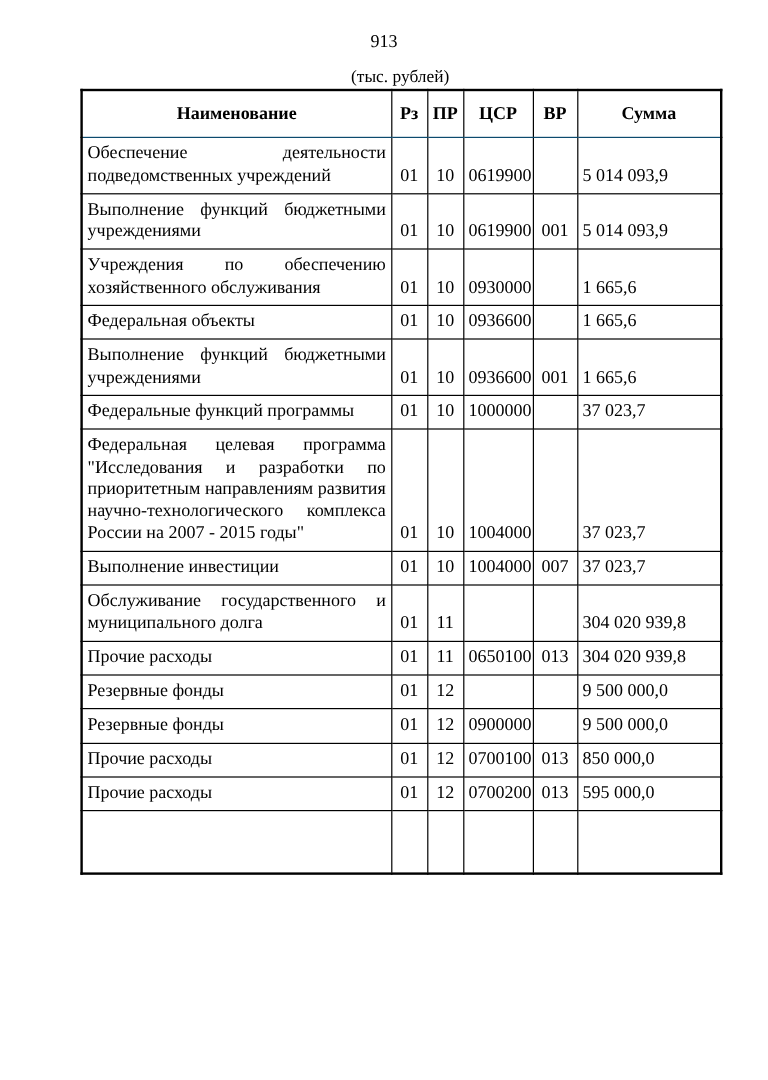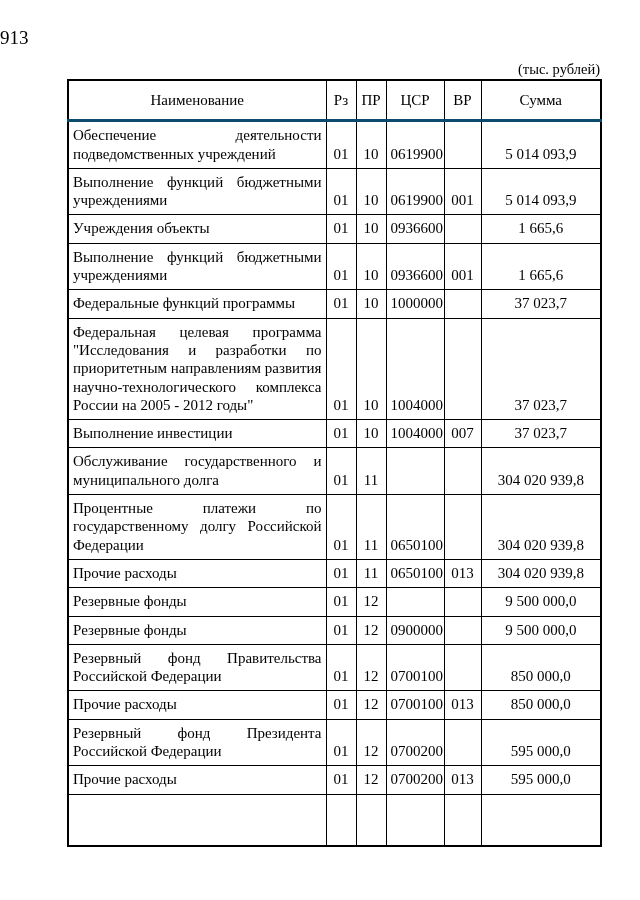--- a/index.html
+++ b/index.html
@@ -9,61 +9,62 @@
     font-family: "Liberation Serif", "DejaVu Serif", serif;
     color: #000;
     overflow: hidden;
   }
   .page {
     width: 640px; height: 900px;
     position: relative;
     background: #fff;
   }
   .page-number {
-    font-size: 19px;
+    text-align: center;
+    font-size: 15px;
     padding-top: 27px;
   }
   .content {
     width: 533px;
     margin: 0 0 0 67px;
   }
   .units {
-    text-align: right;
+    text-align: center;
     font-size: 14.5px;
     margin-top: 12px;
     margin-bottom: 1px;
   }
   table.budget {
     border-collapse: collapse;
     width: 533px;
     table-layout: fixed;
     font-size: 15px;
   }
   table.budget th, table.budget td {
     border: 1px solid #000;
     vertical-align: bottom;
     line-height: 1.22;
   }
   table.budget { border: 2px solid #000; }
   table.budget thead th {
-    border-bottom: 3px solid #0c4a6e;
+    border-bottom: 1px solid #0c4a6e;
     vertical-align: middle;
     text-align: center;
-    font-weight: normal;
+    font-weight: bold;
     padding: 10px 3px;
   }
   table.budget td { padding: 4px 4px 5px 4px; }
   td.name {
     text-align: justify;
     text-align-last: left;
     padding-left: 5px;
     padding-right: 5px;
   }
   td.num { text-align: center; white-space: nowrap; }
-  td.sum { text-align: center; white-space: nowrap; padding-right: 8px; }
+  td.sum { text-align: left; white-space: nowrap; padding-right: 8px; }
   col.c-name { width: 258px; }
   col.c-rz   { width: 30px; }
   col.c-pr   { width: 30px; }
   col.c-csr  { width: 58px; }
   col.c-vr   { width: 37px; }
   col.c-sum  { width: 120px; }
   tr.spacer td { height: 52px; padding: 0; }
 </style>
 </head>
 <body>
@@ -102,21 +103,29 @@
           </tr>
           <tr>
             <td class="name">Выполнение функций бюджетными учреждениями</td>
             <td class="num">01</td>
             <td class="num">10</td>
             <td class="num">0619900</td>
             <td class="num">001</td>
             <td class="sum">5 014 093,9</td>
           </tr>
           <tr>
-            <td class="name">Учреждения объекты</td>
+            <td class="name">Учреждения по обеспечению хозяйственного обслуживания</td>
+            <td class="num">01</td>
+            <td class="num">10</td>
+            <td class="num">0930000</td>
+            <td class="num"></td>
+            <td class="sum">1 665,6</td>
+          </tr>
+          <tr>
+            <td class="name">Федеральная объекты</td>
             <td class="num">01</td>
             <td class="num">10</td>
             <td class="num">0936600</td>
             <td class="num"></td>
             <td class="sum">1 665,6</td>
           </tr>
           <tr>
             <td class="name">Выполнение функций бюджетными учреждениями</td>
             <td class="num">01</td>
             <td class="num">10</td>
@@ -126,48 +135,40 @@
           </tr>
           <tr>
             <td class="name">Федеральные функций программы</td>
             <td class="num">01</td>
             <td class="num">10</td>
             <td class="num">1000000</td>
             <td class="num"></td>
             <td class="sum">37 023,7</td>
           </tr>
           <tr>
-            <td class="name">Федеральная целевая программа "Исследования и разработки по приоритетным направлениям развития научно-технологического комплекса России на 2005 - 2012 годы"</td>
+            <td class="name">Федеральная целевая программа "Исследования и разработки по приоритетным направлениям развития научно-технологического комплекса России на 2007 - 2015 годы"</td>
             <td class="num">01</td>
             <td class="num">10</td>
             <td class="num">1004000</td>
             <td class="num"></td>
             <td class="sum">37 023,7</td>
           </tr>
           <tr>
             <td class="name">Выполнение инвестиции</td>
             <td class="num">01</td>
             <td class="num">10</td>
             <td class="num">1004000</td>
             <td class="num">007</td>
             <td class="sum">37 023,7</td>
           </tr>
           <tr>
             <td class="name">Обслуживание государственного и муниципального долга</td>
             <td class="num">01</td>
             <td class="num">11</td>
             <td class="num"></td>
-            <td class="num"></td>
-            <td class="sum">304 020 939,8</td>
-          </tr>
-          <tr>
-            <td class="name">Процентные платежи по государственному долгу Российской Федерации</td>
-            <td class="num">01</td>
-            <td class="num">11</td>
-            <td class="num">0650100</td>
             <td class="num"></td>
             <td class="sum">304 020 939,8</td>
           </tr>
           <tr>
             <td class="name">Прочие расходы</td>
             <td class="num">01</td>
             <td class="num">11</td>
             <td class="num">0650100</td>
             <td class="num">013</td>
             <td class="sum">304 020 939,8</td>
@@ -182,42 +183,26 @@
           </tr>
           <tr>
             <td class="name">Резервные фонды</td>
             <td class="num">01</td>
             <td class="num">12</td>
             <td class="num">0900000</td>
             <td class="num"></td>
             <td class="sum">9 500 000,0</td>
           </tr>
           <tr>
-            <td class="name">Резервный фонд Правительства Российской Федерации</td>
-            <td class="num">01</td>
-            <td class="num">12</td>
-            <td class="num">0700100</td>
-            <td class="num"></td>
-            <td class="sum">850 000,0</td>
-          </tr>
-          <tr>
             <td class="name">Прочие расходы</td>
             <td class="num">01</td>
             <td class="num">12</td>
             <td class="num">0700100</td>
             <td class="num">013</td>
             <td class="sum">850 000,0</td>
-          </tr>
-          <tr>
-            <td class="name">Резервный фонд Президента Российской Федерации</td>
-            <td class="num">01</td>
-            <td class="num">12</td>
-            <td class="num">0700200</td>
-            <td class="num"></td>
-            <td class="sum">595 000,0</td>
           </tr>
           <tr>
             <td class="name">Прочие расходы</td>
             <td class="num">01</td>
             <td class="num">12</td>
             <td class="num">0700200</td>
             <td class="num">013</td>
             <td class="sum">595 000,0</td>
           </tr>
         </tbody>

